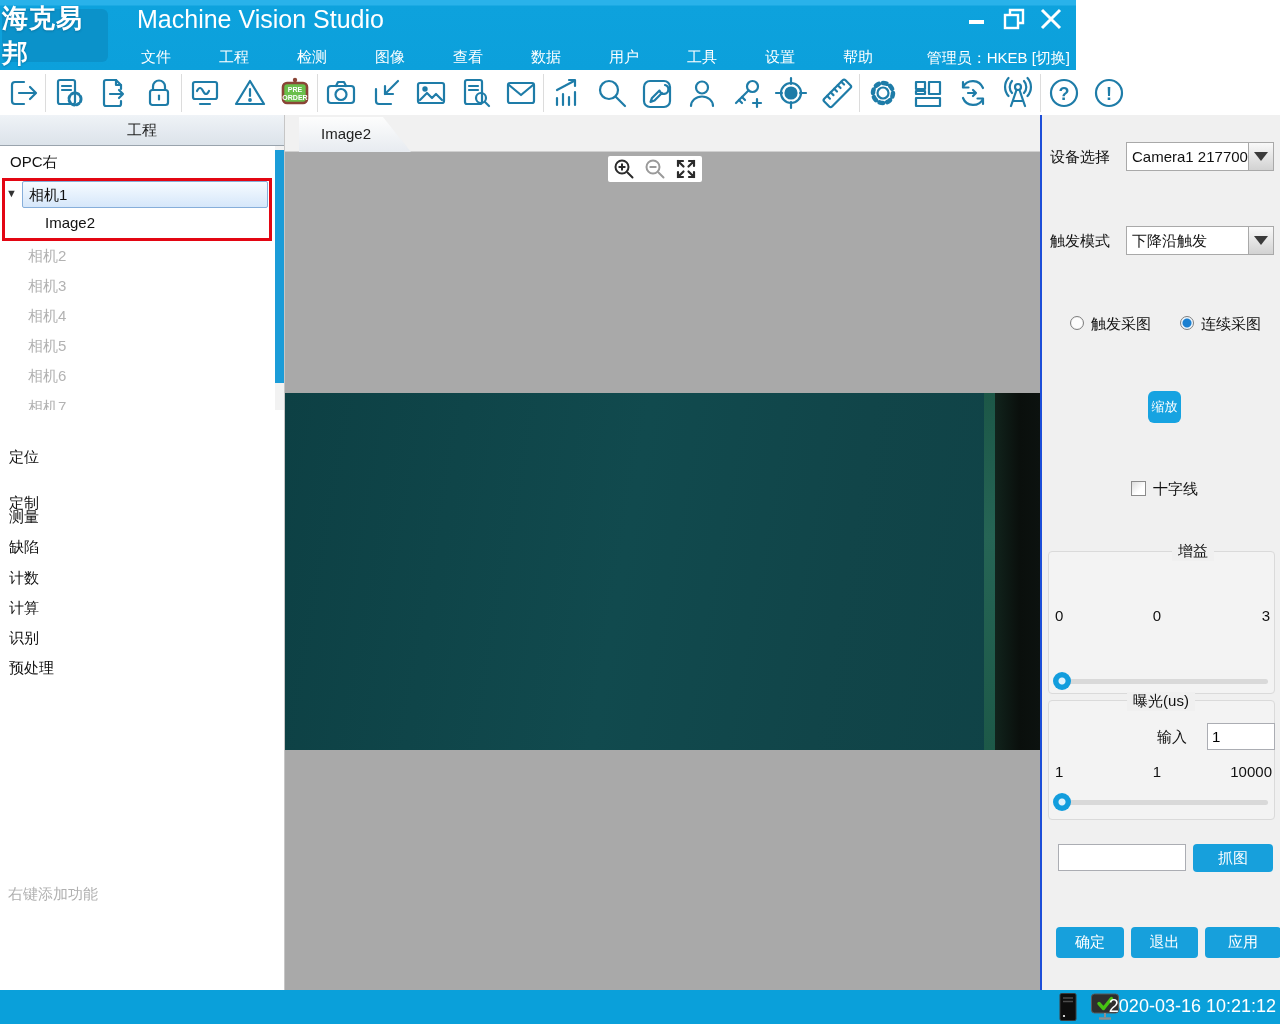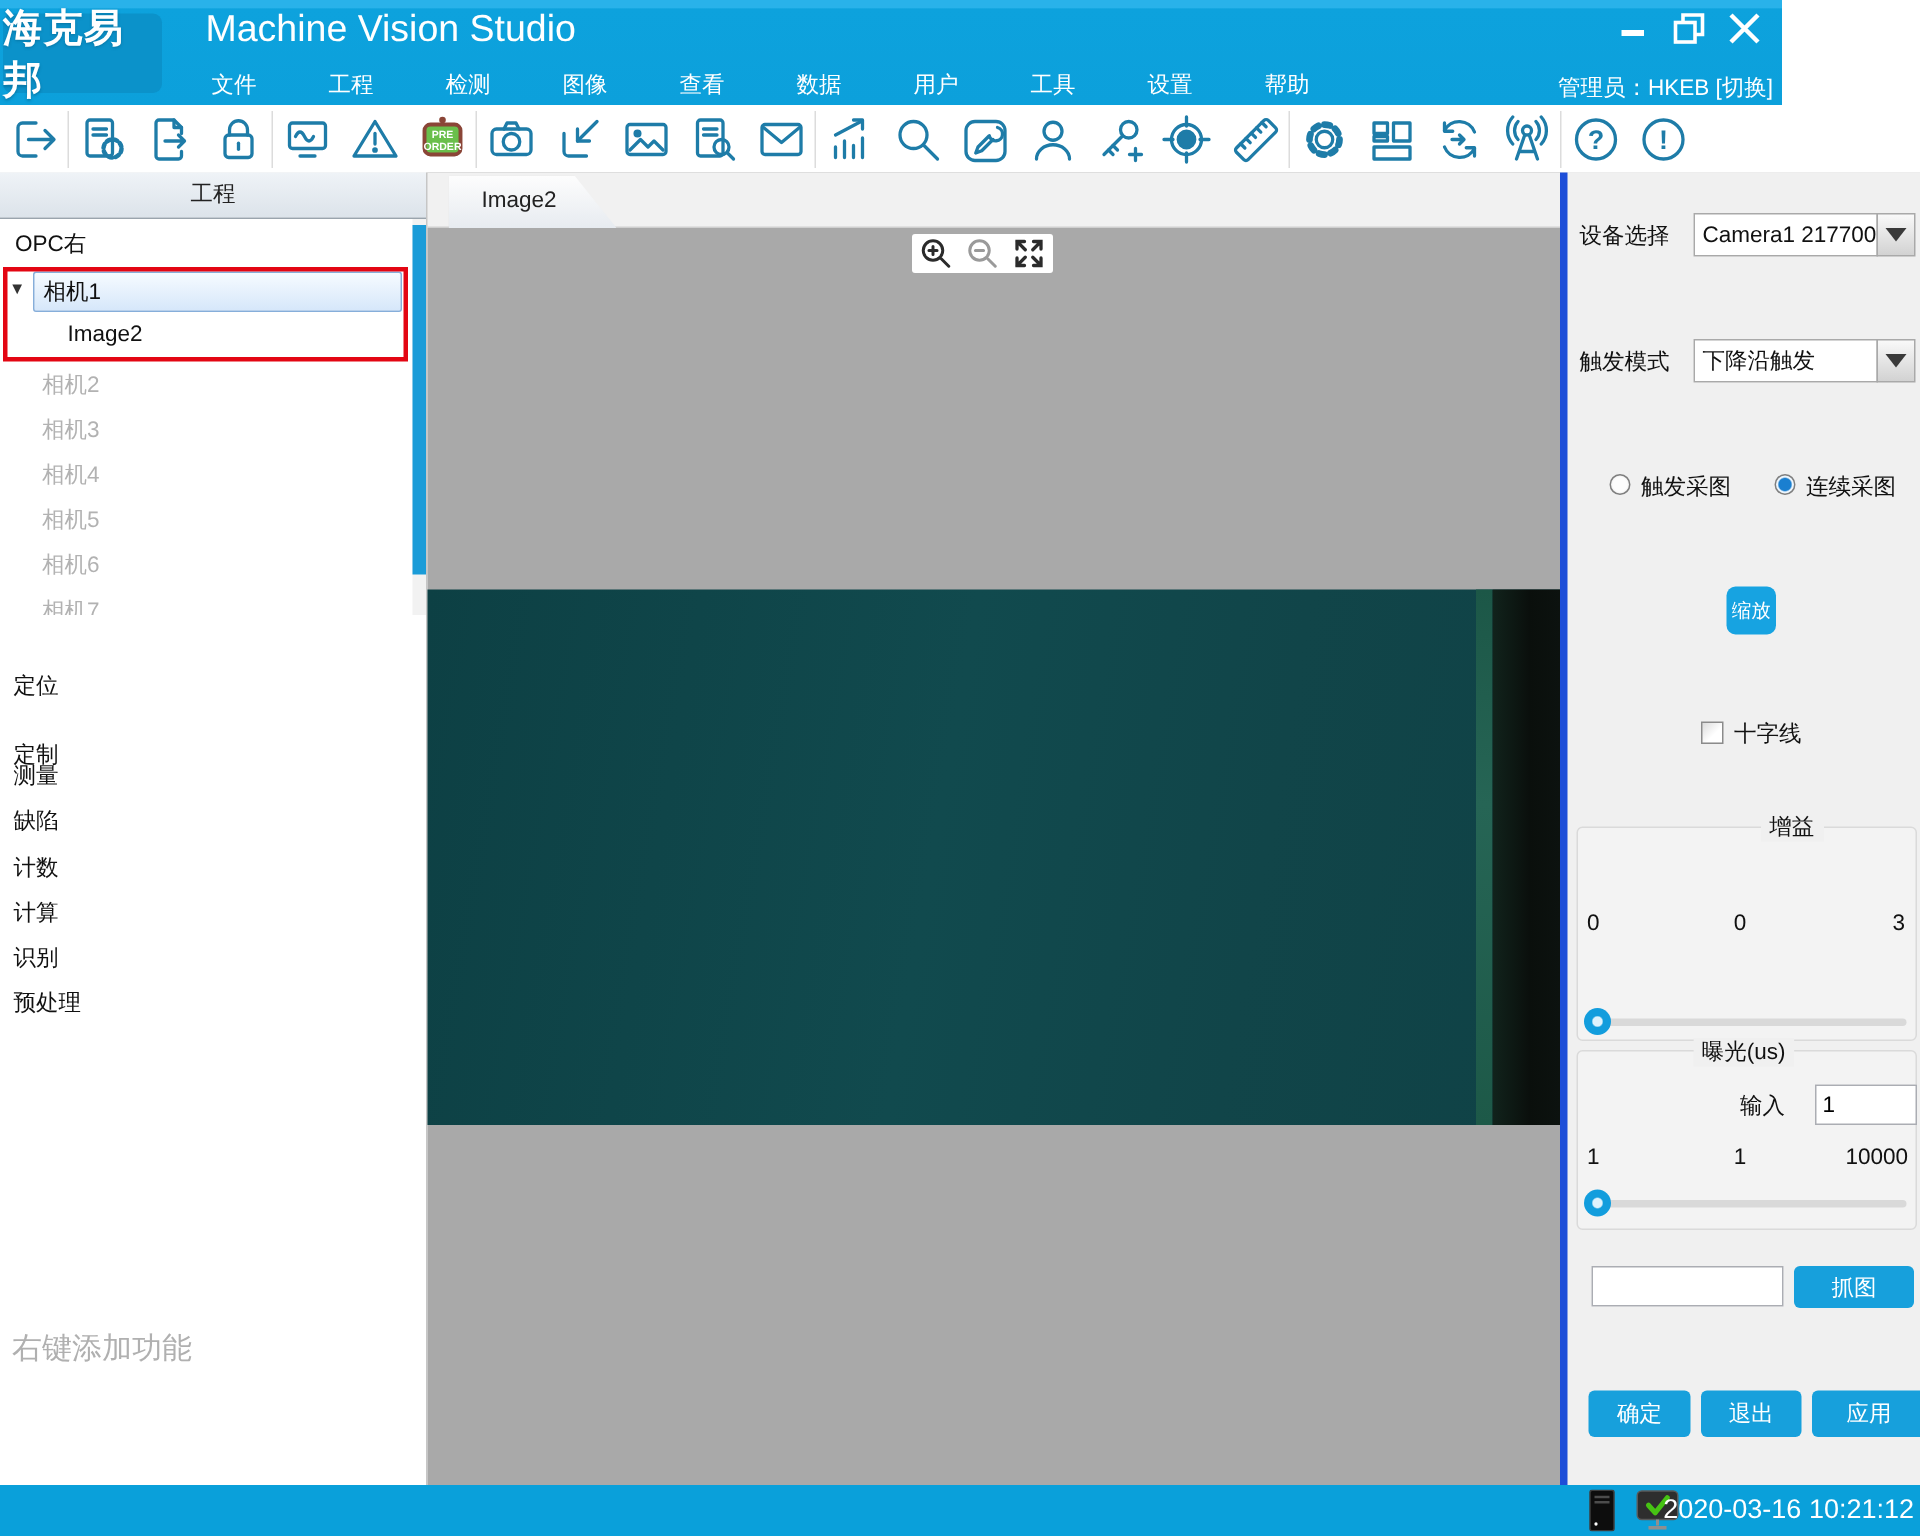--- a/index.html
+++ b/index.html
@@ -1,20 +1,20 @@
 <!DOCTYPE html>
 <html><head>
 <meta charset="utf-8">
 <style>
   html,body{margin:0;padding:0;}
   body{width:1280px;height:1024px;font-family:"Liberation Sans","DejaVu Sans",sans-serif;position:relative;overflow:hidden;background:#fff;}
   #app{position:absolute;inset:0;width:1280px;height:1024px;}
 
   
-  .titlebar{position:absolute;left:0;top:0;width:1188px;height:70px;background:linear-gradient(#29b2ea 0,#29b2ea 5px,#0da2dd 6px,#0ca0db 100%);}
+  .titlebar{position:absolute;left:0;top:0;width:1076px;height:70px;background:linear-gradient(#29b2ea 0,#29b2ea 5px,#0da2dd 6px,#0ca0db 100%);}
   .logo-box{position:absolute;left:2px;top:9px;width:106px;height:53px;background:#0b92ca;border-radius:6px;display:flex;align-items:center;justify-content:center;}
   .logo-text{color:#fff;font-size:26px;font-weight:bold;letter-spacing:1px;text-shadow:0 1px 2px rgba(0,60,90,.35);}
   .app-title{position:absolute;left:137px;top:5px;color:#fff;font-size:25px;}
   .menubar{position:absolute;left:117px;top:46px;display:flex;}
   .menu-item{width:78px;text-align:center;color:#fff;font-size:15px;line-height:22px;cursor:default;}
   .user-info{position:absolute;right:6px;top:49px;color:#fff;font-size:15px;}
   .win-controls{position:absolute;right:12px;top:4px;display:flex;gap:11px;align-items:center;height:30px;}
   .win-btn{width:26px;height:26px;display:flex;align-items:center;justify-content:center;}
 
   
@@ -29,34 +29,34 @@
   .tree{position:absolute;left:0;top:31px;width:284px;height:264px;overflow:hidden;}
   .tree-root{position:absolute;left:10px;top:7px;font-size:15px;color:#111;}
   .tree-caret{position:absolute;left:6px;top:41px;font-size:11px;color:#333;}
   .tree-selected{position:absolute;left:22px;top:35px;width:246px;height:27px;background:linear-gradient(#f6fbff,#d6e7fa);border:1px solid #86aeda;border-radius:2px;box-sizing:border-box;line-height:25px;padding-left:6px;font-size:15px;color:#111;}
   .tree-image{position:absolute;left:45px;top:68px;font-size:15px;color:#111;}
   .red-box{position:absolute;left:2px;top:32px;width:270px;height:63px;border:3px solid #e30613;box-sizing:border-box;pointer-events:none;}
   .tree-cam{position:absolute;left:28px;font-size:15px;color:#b2b2b2;}
   .vscroll{position:absolute;left:275px;top:31px;width:9px;height:264px;background:#f2f2f2;}
   .vscroll-thumb{position:absolute;left:0;top:4px;width:9px;height:233px;background:#1b9cd8;}
   .method-item{position:absolute;left:9px;font-size:15px;color:#111;}
-  .func-hint{position:absolute;left:8px;top:770px;font-size:20px;color:#b0b0b0;}
+  .func-hint{position:absolute;left:8px;top:770px;font-size:15px;color:#b0b0b0;}
 
   
   .main{position:absolute;left:285px;top:115px;width:755px;height:875px;background:#a9a9a9;}
   .tabbar{position:absolute;left:0;top:0;width:755px;height:37px;background:#f1f1f1;border-bottom:1px solid #cfcfcf;box-sizing:border-box;}
   .tab{position:absolute;left:14px;top:2px;width:112px;height:35px;background:linear-gradient(#fdfdfd,#e7ebf0);clip-path:polygon(0 0,75% 0,100% 100%,0 100%);line-height:34px;padding-left:22px;font-size:15px;color:#222;box-sizing:border-box;filter:drop-shadow(0 0 1px #bbb);}
   .zoombox{position:absolute;left:323px;top:41px;width:94px;height:26px;background:#fff;border-radius:2px;display:flex;align-items:center;justify-content:space-around;}
   .zbtn{width:26px;height:24px;display:flex;align-items:center;justify-content:center;}
   .cam-image{position:absolute;left:0;top:278px;width:755px;height:357px;background:linear-gradient(100deg,#0d4044 0%,#114a4e 45%,#114549 72%,#0f4246 100%);}
   .green-stripe{position:absolute;left:699px;top:0;width:11px;height:357px;background:linear-gradient(#1c5747,#266555 40%,#1d5948);}
   .dark-strip{position:absolute;left:710px;top:0;width:45px;height:357px;background:linear-gradient(90deg,#11231c,#0a0f0c 55%,#0c120f);}
 
   
-  .rpanel{position:absolute;left:1040px;top:115px;width:240px;height:875px;background:#f0f0f0;border-left:5px solid #1d4ed8;box-sizing:border-box;font-size:15px;color:#111;padding-left:37px;}
+  .rpanel{position:absolute;left:1040px;top:115px;width:240px;height:875px;background:#f0f0f0;border-left:2px solid #1d4ed8;box-sizing:border-box;font-size:15px;color:#111;padding-left:37px;}
   .rlabel{position:absolute;}
   .dd-field{position:absolute;left:84px;width:123px;height:29px;background:#fff;border:1px solid #a9a9a9;box-sizing:border-box;line-height:27px;padding-left:5px;overflow:hidden;white-space:nowrap;}
   .dd-btn{position:absolute;left:206px;width:26px;height:29px;background:linear-gradient(#f9f9f9,#d2d2d2);border:1px solid #a9a9a9;box-sizing:border-box;display:flex;align-items:center;justify-content:center;}
   .dd-arrow{width:0;height:0;border-left:7px solid transparent;border-right:7px solid transparent;border-top:9px solid #3a3a3a;}
   .radio{position:absolute;width:14px;height:14px;border:1px solid #7f7f7f;border-radius:50%;box-sizing:border-box;background:radial-gradient(circle,#fdfdfd 0 55%,#d9d9d9 100%);}
   .radio.sel{background:radial-gradient(circle,#1a7fd0 0 4px,#eef6fd 5px 100%);}
   .zoom-btn{position:absolute;left:106px;top:276px;width:33px;height:32px;background:#17a3e1;border-radius:6px;color:#fff;font-size:13px;display:flex;align-items:center;justify-content:center;}
   .checkbox{position:absolute;left:89px;top:366px;width:15px;height:15px;border:1px solid #8b8b8b;background:linear-gradient(135deg,#dcdcdc,#fff 60%);box-sizing:border-box;}
   .groupbox{position:absolute;left:6px;width:227px;border:1px solid #dadada;border-radius:4px;background:#f3f3f3;box-sizing:border-box;}
   .groupbox-title{position:absolute;left:50%;transform:translateX(-50%);background:#f0f0f0;padding:0 6px;font-size:15px;white-space:nowrap;}

